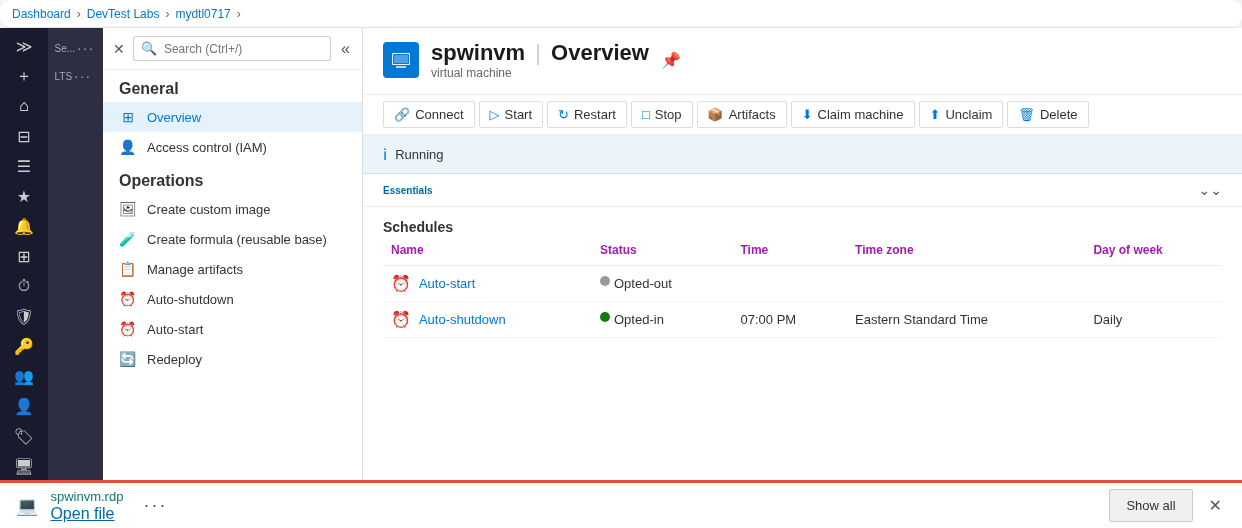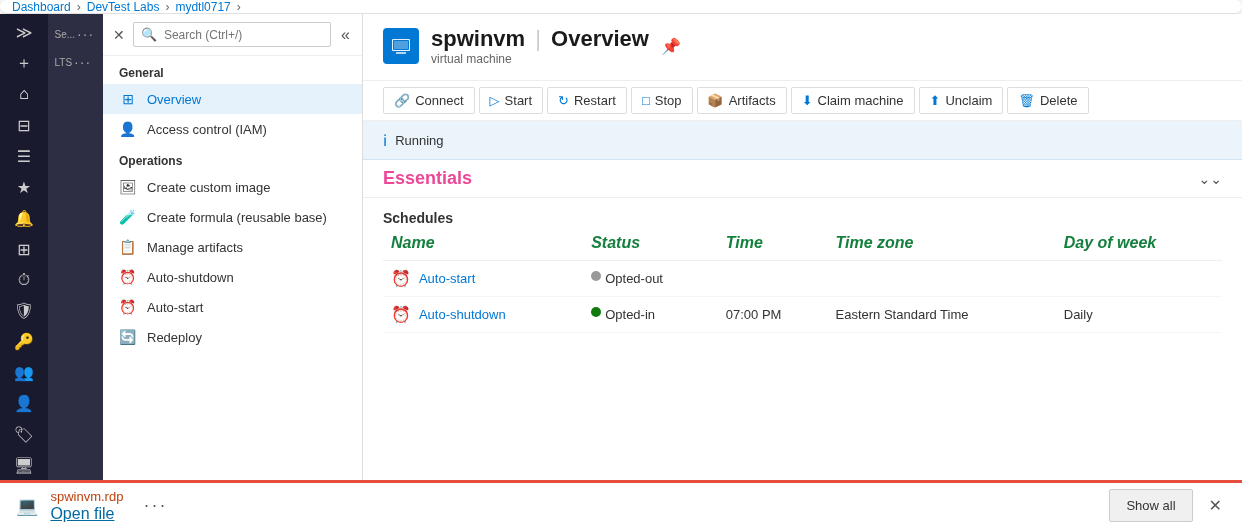--- a/index.html
+++ b/index.html
@@ -17,21 +17,21 @@
     
     .breadcrumb-bar {
       background: #fff;
       padding: 4px 12px;
       display: flex;
       align-items: center;
       gap: 6px;
       font-size: 12px;
       color: #0078d4;
       border-bottom: 1px solid #e0e0e0;
-      height: 14px;
+      height: 28px;
       border-radius: 10px;
     }
     .breadcrumb-bar span.sep { color: #666; }
     .breadcrumb-bar a { color: #0078d4; text-decoration: none; cursor: pointer; }
 
     
     .main-layout {
       display: flex;
       flex: 1;
       overflow: hidden;
@@ -130,21 +130,21 @@
     }
     .collapse-btn {
       cursor: pointer;
       color: #555;
       font-size: 16px;
       padding: 2px;
     }
 
     .nav-section-title {
       font-weight: 600;
-      font-size: 12px;
+      font-size: 16px;
       color: #333;
       padding: 10px 16px 4px 16px;
     }
 
     .nav-item-row {
       display: flex;
       align-items: center;
       padding: 7px 16px;
       gap: 10px;
       cursor: pointer;
@@ -243,23 +243,23 @@
 
     
     .essentials-header {
       display: flex;
       align-items: center;
       justify-content: space-between;
       padding: 8px 20px;
       border-bottom: 1px solid #eee;
     }
     .essentials-title {
-      font-size: 18px;
+      font-size: 10px;
       font-weight: 600;
-      color: #ec4899;
+      color: #0369a1;
     }
     .chevron-icon { color: #555; cursor: pointer; font-size: 14px; }
 
     
     .schedules-section {
       padding: 12px 20px;
       flex: 1;
       overflow: auto;
     }
     .schedules-title {
@@ -269,26 +269,25 @@
       margin-bottom: 4px;
     }
 
     
     .schedules-table {
       width: 100%;
       border-collapse: collapse;
     }
     .schedules-table th {
       text-align: left;
-      font-size: 16px;
+      font-size: 12px;
       font-weight: 600;
-      color: #15803d;
+      color: #a21caf;
       padding: 4px 8px 8px 8px;
       border-bottom: 1px solid #eee;
-      font-style: italic;
     }
     .schedules-table td {
       padding: 8px 8px;
       font-size: 13px;
       color: #333;
       border-bottom: 1px solid #f5f5f5;
     }
     .schedule-name {
       display: flex;
       align-items: center;
@@ -318,21 +317,21 @@
       gap: 12px;
       position: relative;
       flex-shrink: 0;
     }
     .bottom-bar .file-icon { font-size: 18px; color: #0078d4; }
     .bottom-bar-info {
       display: flex;
       flex-direction: column;
       gap: 1px;
     }
-    .file-name { font-size: 13px; font-weight: 500; color: #c2410c; }
+    .file-name { font-size: 13px; font-weight: 500; color: #0f766e; }
     .file-action { font-size: 16px; color: #0369a1; cursor: pointer; text-decoration: underline; }
     .bottom-bar-ellipsis {
       margin-left: 8px;
       cursor: pointer;
       font-size: 18px;
       color: #555;
       letter-spacing: 2px;
     }
     .bottom-bar-spacer { flex: 1; }
     .show-all-btn {

